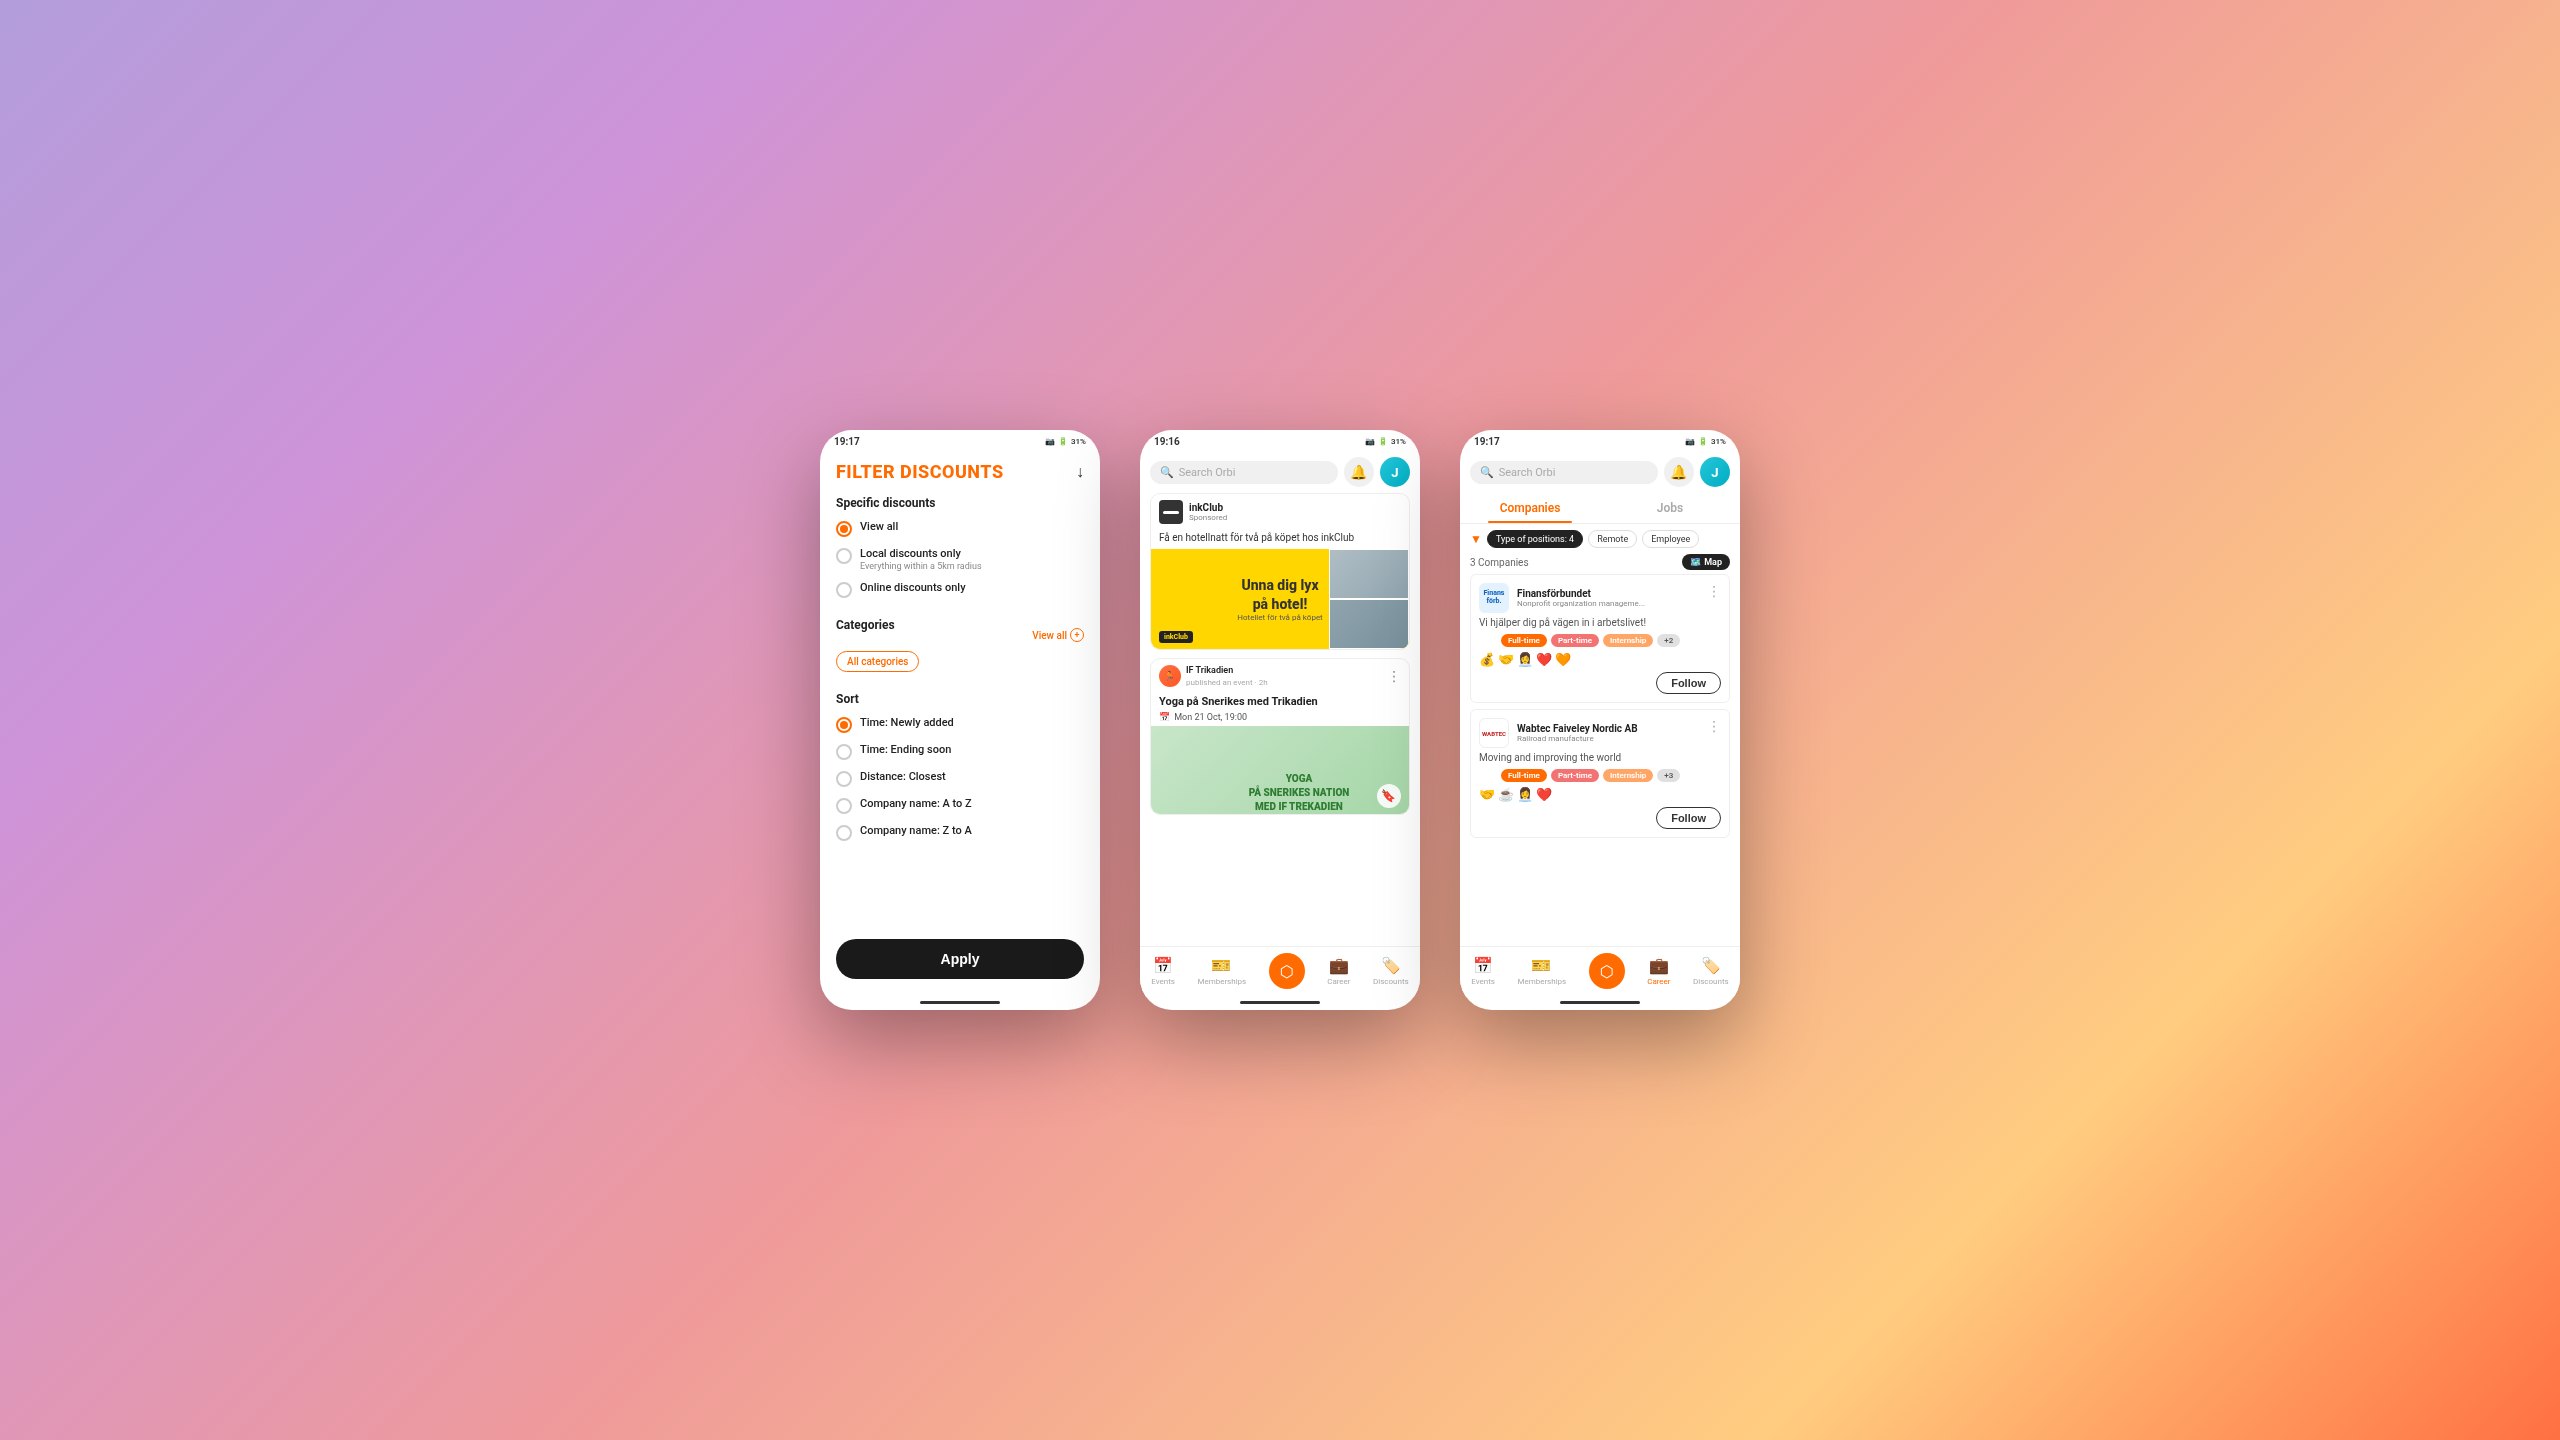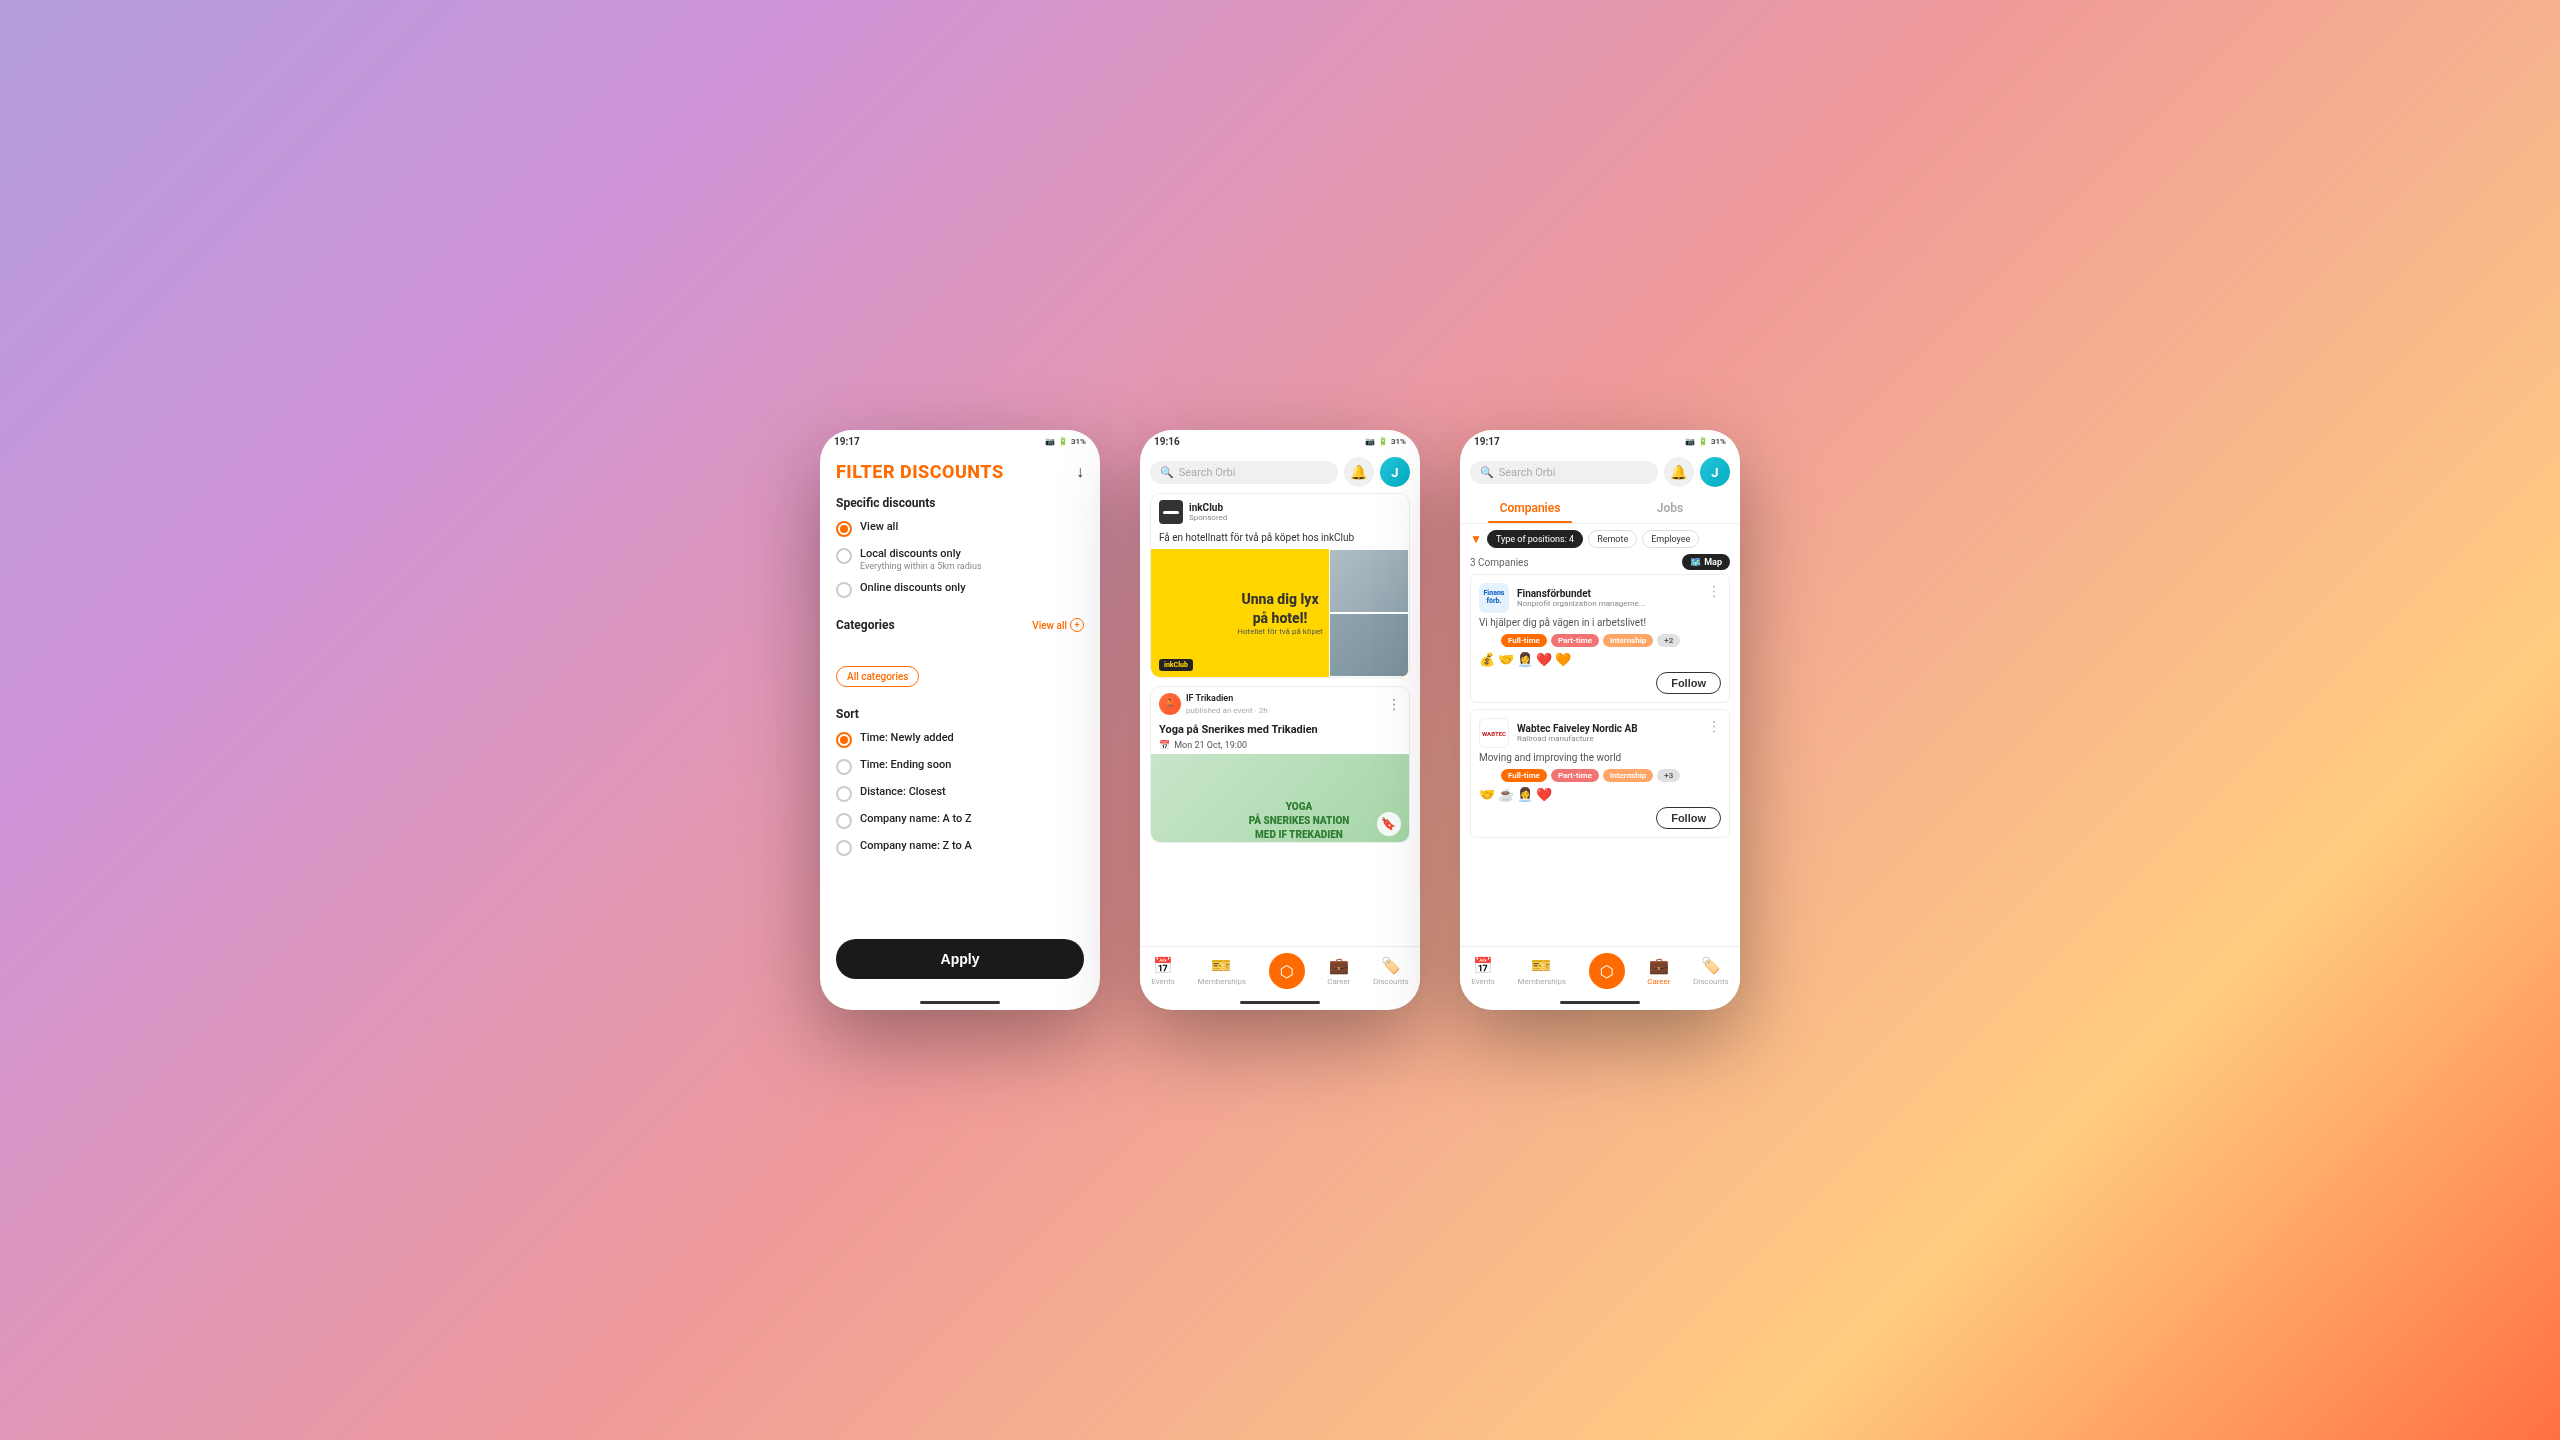--- a/index.html
+++ b/index.html
@@ -102,22 +102,22 @@
       top: 50%;
       left: 50%;
       transform: translate(-50%, -50%);
     }
     .radio-label { font-size: 11px; color: #222; font-weight: 500; }
     .radio-sublabel { font-size: 9px; color: #888; margin-top: 1px; }
     .divider-section { margin: 10px 0; }
     .categories-header {
       display: flex;
       justify-content: space-between;
-      align-items: flex-start;
-      margin-bottom: 23px;
+      align-items: flex-end;
+      margin-bottom: 8px;
     }
     .view-all-btn {
       display: flex;
       align-items: center;
       gap: 3px;
       font-size: 10px;
       color: #FF6B00;
       font-weight: 500;
     }
     .view-all-circle {
@@ -234,21 +234,21 @@
       width: 16px;
       height: 3px;
       background: #fff;
       border-radius: 2px;
     }
     .ad-name { font-size: 10px; font-weight: 700; color: #222; }
     .ad-sponsored { font-size: 8px; color: #888; }
     .ad-desc { font-size: 10px; color: #333; padding: 2px 8px 6px; }
     .ad-image {
       width: 100%;
-      height: 128px;
+      height: 100px;
       background: #FFD600;
       display: flex;
       align-items: center;
       justify-content: center;
       position: relative;
       overflow: hidden;
     }
     .ad-image-text {
       font-size: 14px;
       font-weight: 800;

